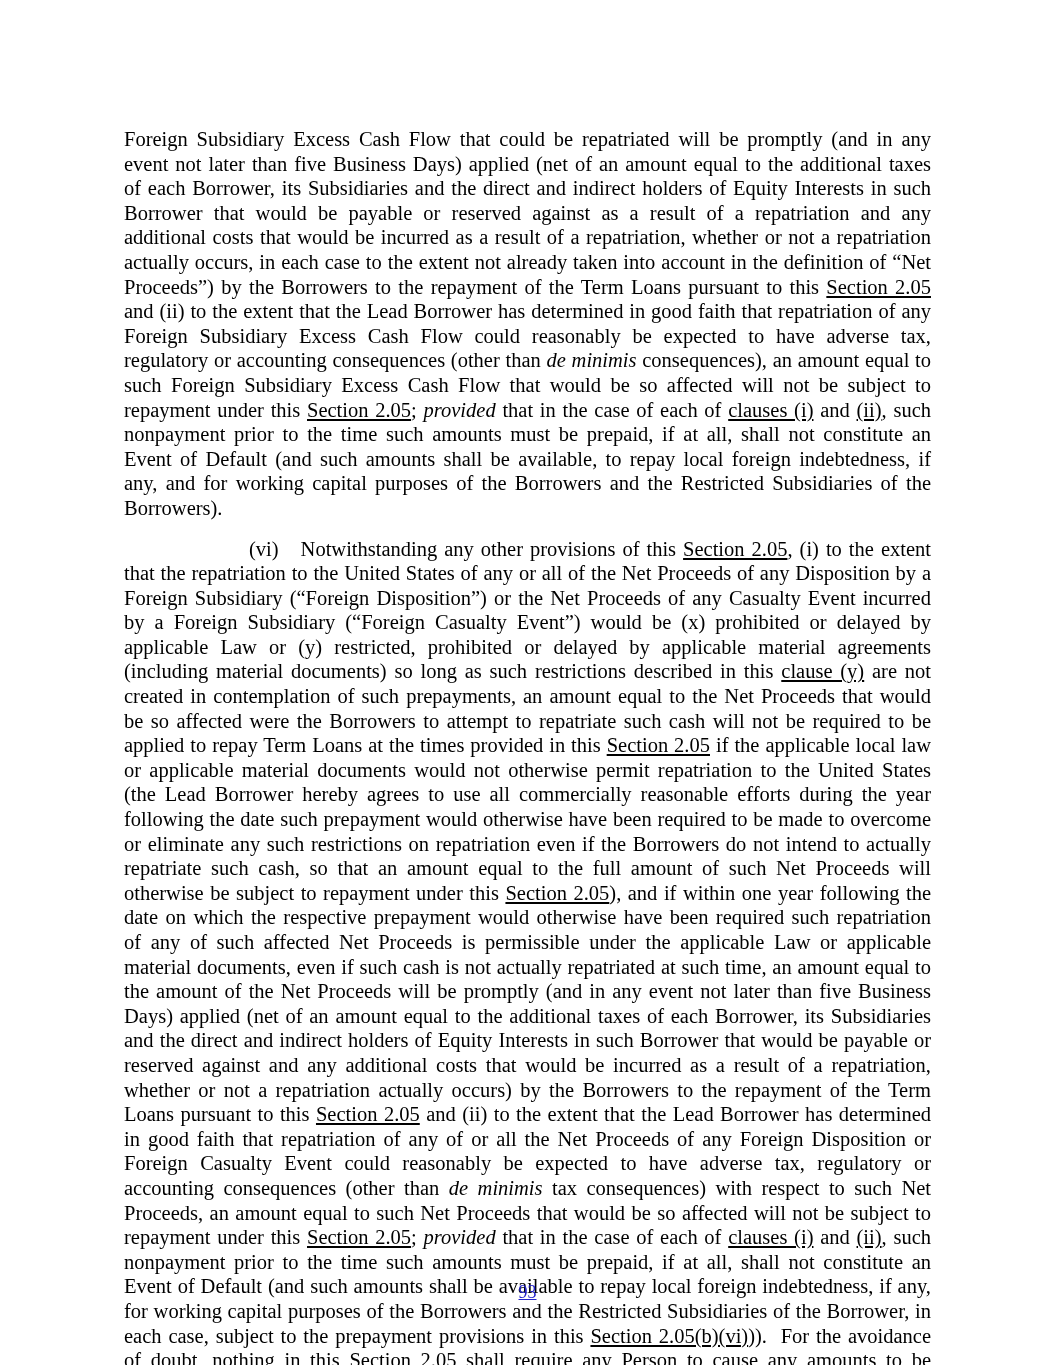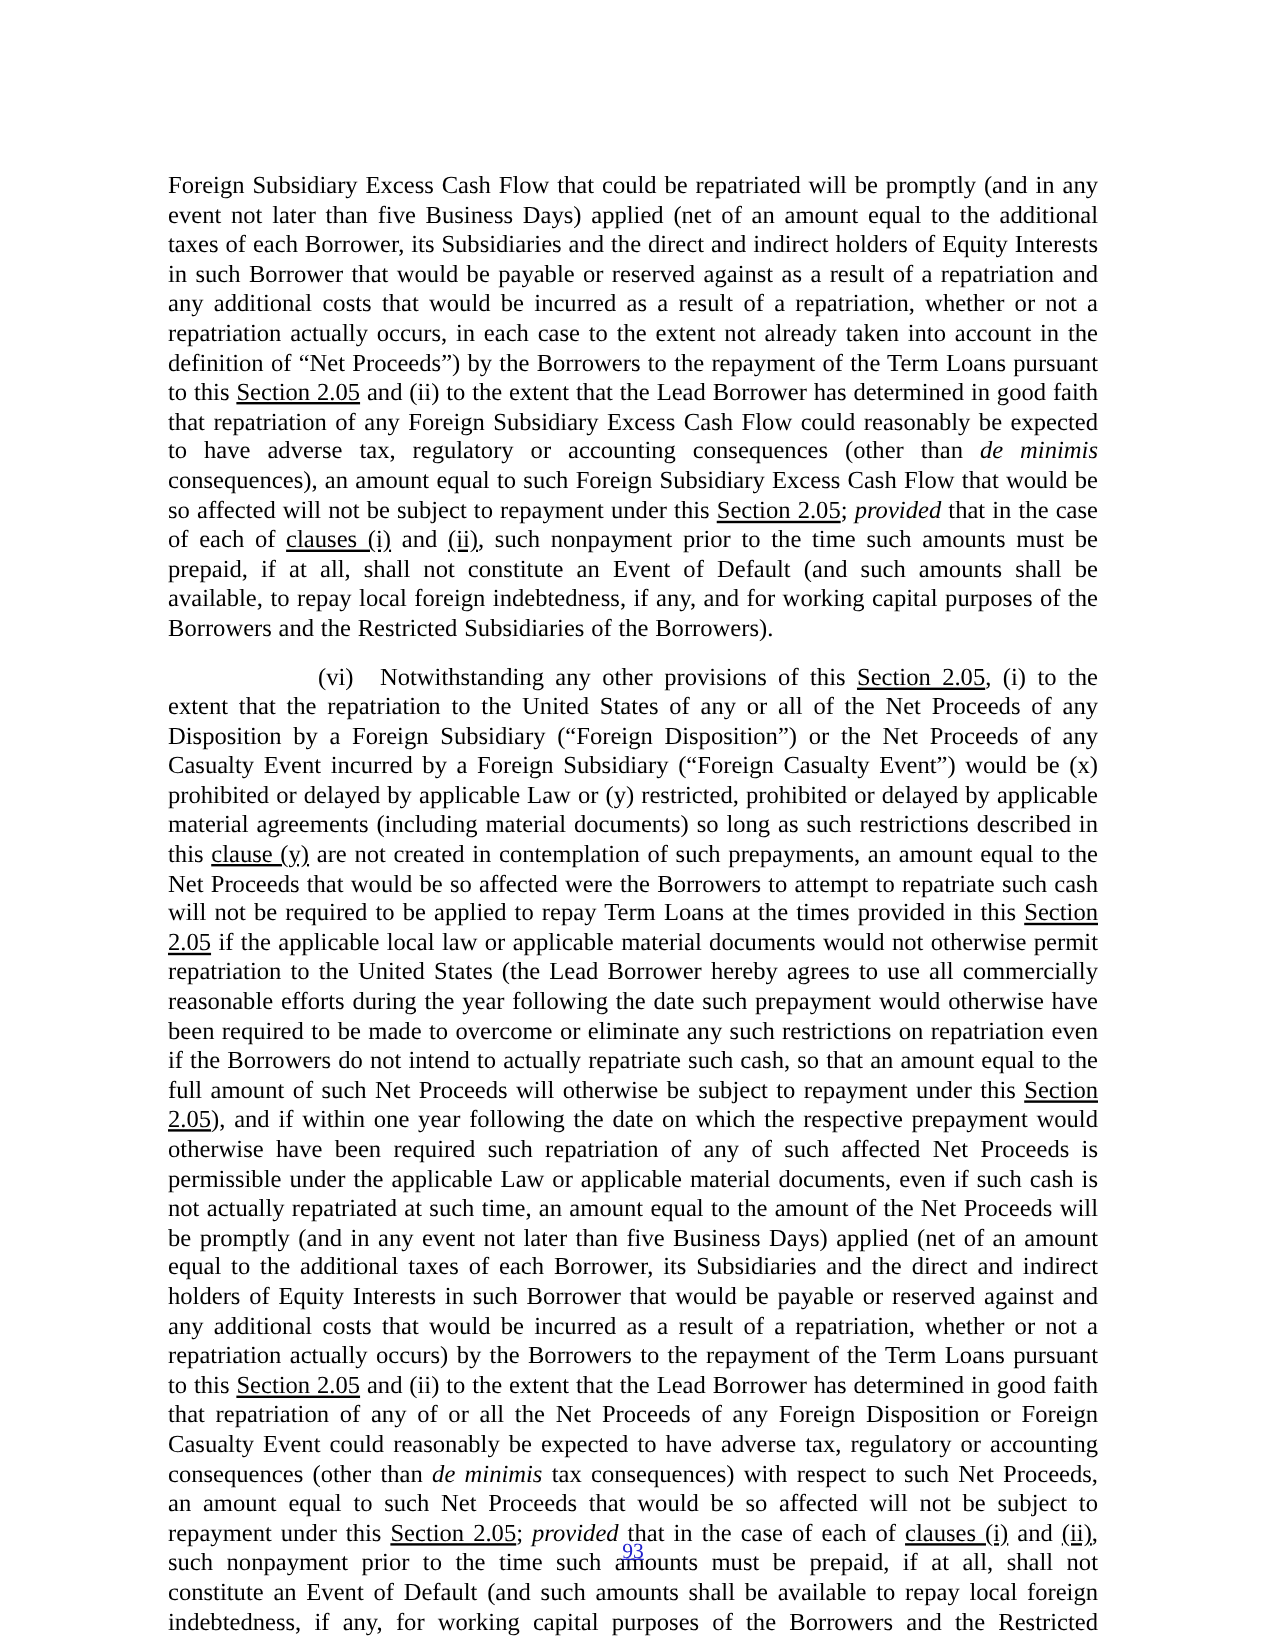--- a/index.html
+++ b/index.html
@@ -15,21 +15,21 @@
     color: #000000;
     overflow: hidden;
   }
   .page-body {
     position: absolute;
     left: 124px;
     top: 127px;
     width: 807px;
   }
   p.para {
-    margin: 16px;
+    margin: 0;
     font-size: 20.5px;
     line-height: 24.6px;
     text-align: justify;
     word-spacing: 0.5px;
   }
   p.para + p.para {
     margin-top: 16px;
   }
   p.para.first-line-indent {
     text-indent: 125px;

